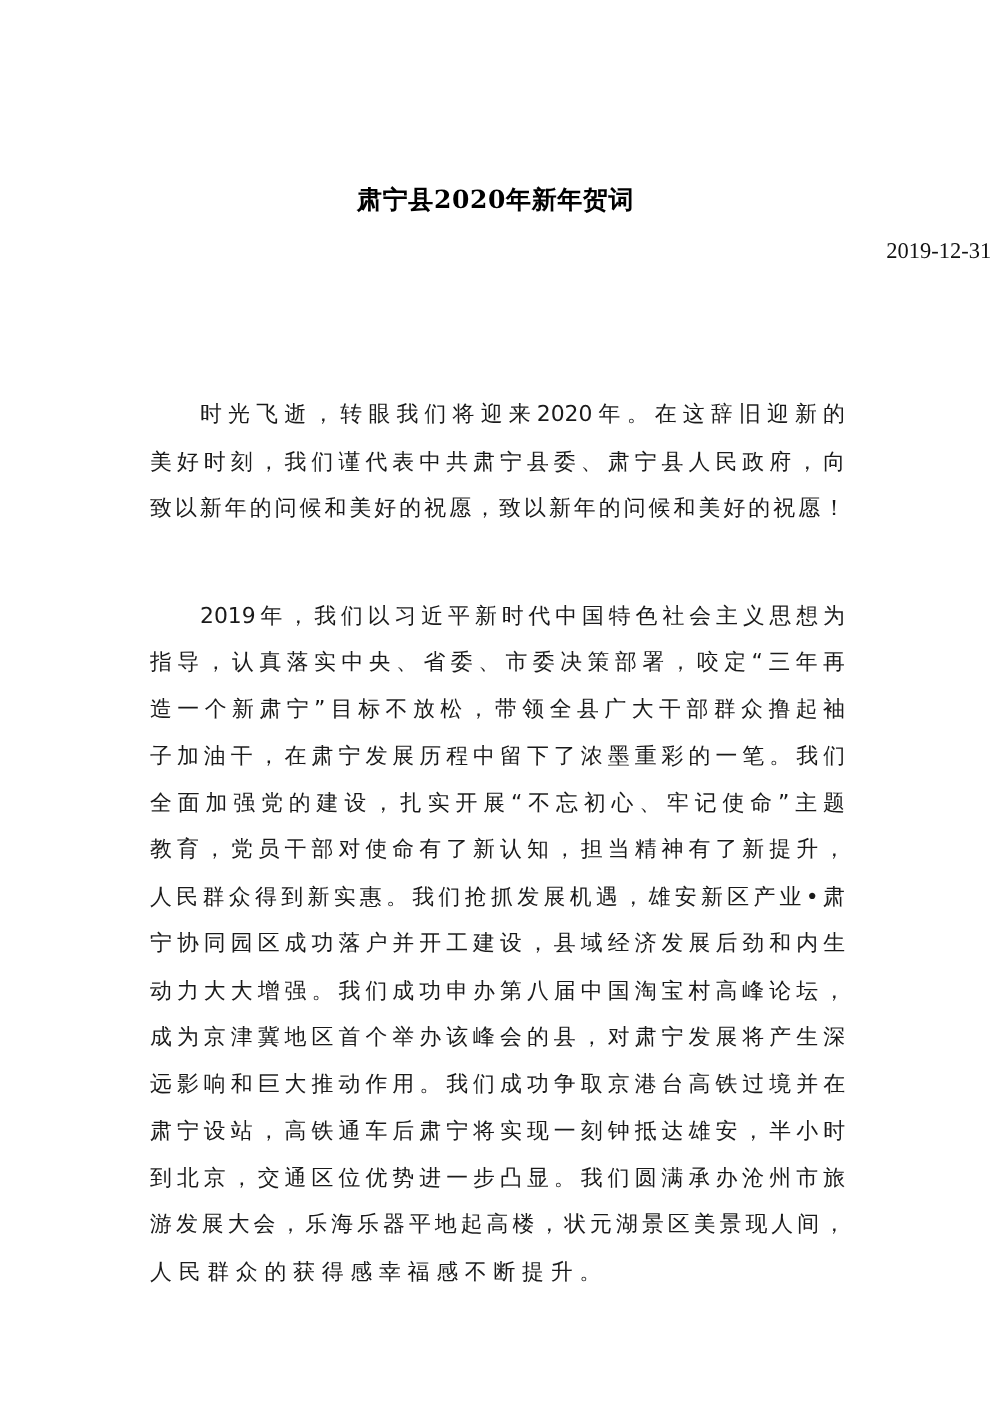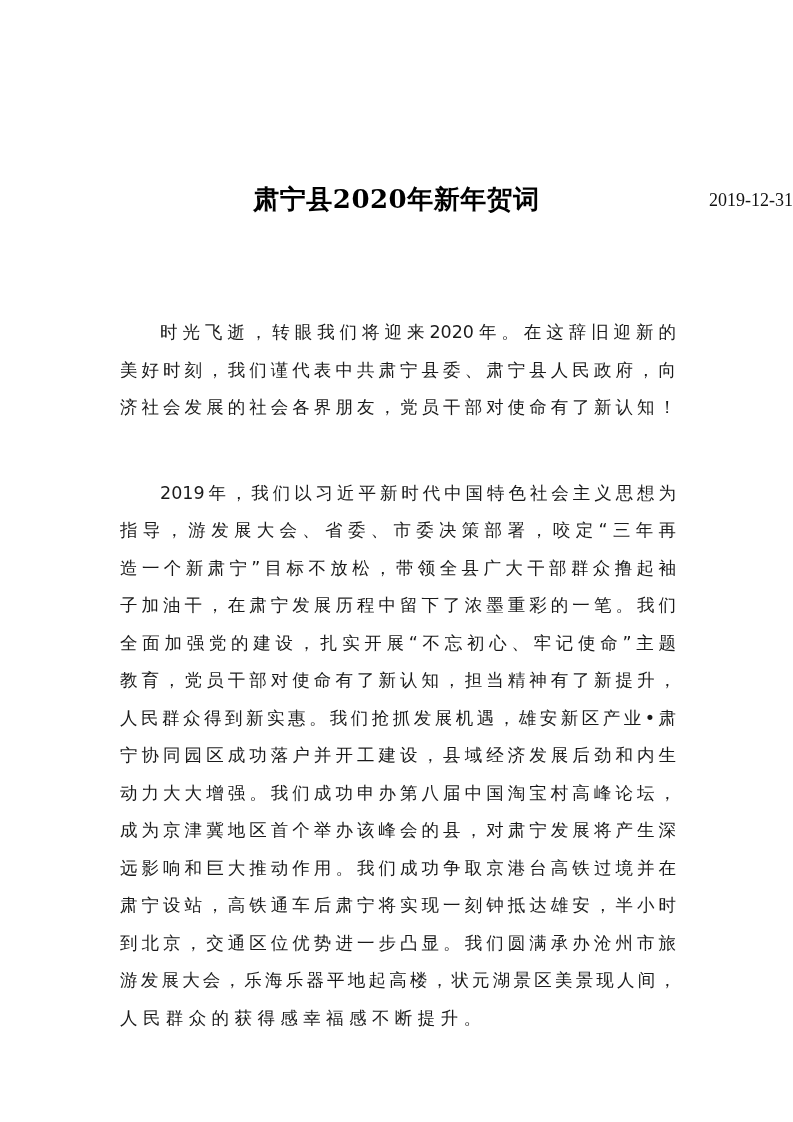--- a/index.html
+++ b/index.html
@@ -22,25 +22,24 @@
       background: #ffffff;
     }
     .title {
       position: absolute;
       left: 0;
       width: 793px;
       top: 139px;
       text-align: center;
       font-family: "DejaVu Serif", "Liberation Serif", serif;
       font-weight: bold;
-      font-size: 26px;
+      font-size: 20px;
       line-height: 40px;
       letter-spacing: 0.5px;
       color: #000000;
-      margin-top: 40px;
     }
     .date {
       position: absolute;
       left: 0;
       width: 793px;
       top: 187px;
       text-align: right;
       font-family: "Liberation Serif", "DejaVu Serif", serif;
       font-size: 18px;
       line-height: 26px;
@@ -76,24 +75,24 @@
 <body>
 
 <div class="page">
   <div class="title">肃宁县2020年新年贺词</div>
   <div class="date">2019-12-31</div>
 
   <div class="body">
 
     <div class="line indent">时光飞逝，转眼我们将迎来2020年。在这辞旧迎新的</div>
     <div class="line">美好时刻，我们谨代表中共肃宁县委、肃宁县人民政府，向</div>
-    <div class="line">济社会发展的社会各界朋友，党员干部对使命有了新认知！</div>
+    <div class="line">致以新年的问候和美好的祝愿，致以新年的问候和美好的祝愿！</div>
 
     <div class="line indent">2019年，我们以习近平新时代中国特色社会主义思想为</div>
-    <div class="line">指导，游发展大会、省委、市委决策部署，咬定“三年再</div>
+    <div class="line">指导，认真落实中央、省委、市委决策部署，咬定“三年再</div>
     <div class="line">造一个新肃宁”目标不放松，带领全县广大干部群众撸起袖</div>
     <div class="line">子加油干，在肃宁发展历程中留下了浓墨重彩的一笔。我们</div>
     <div class="line">全面加强党的建设，扎实开展“不忘初心、牢记使命”主题</div>
     <div class="line">教育，党员干部对使命有了新认知，担当精神有了新提升，</div>
     <div class="line">人民群众得到新实惠。我们抢抓发展机遇，雄安新区产业•肃</div>
     <div class="line">宁协同园区成功落户并开工建设，县域经济发展后劲和内生</div>
     <div class="line">动力大大增强。我们成功申办第八届中国淘宝村高峰论坛，</div>
     <div class="line">成为京津冀地区首个举办该峰会的县，对肃宁发展将产生深</div>
     <div class="line">远影响和巨大推动作用。我们成功争取京港台高铁过境并在</div>
     <div class="line">肃宁设站，高铁通车后肃宁将实现一刻钟抵达雄安，半小时</div>

